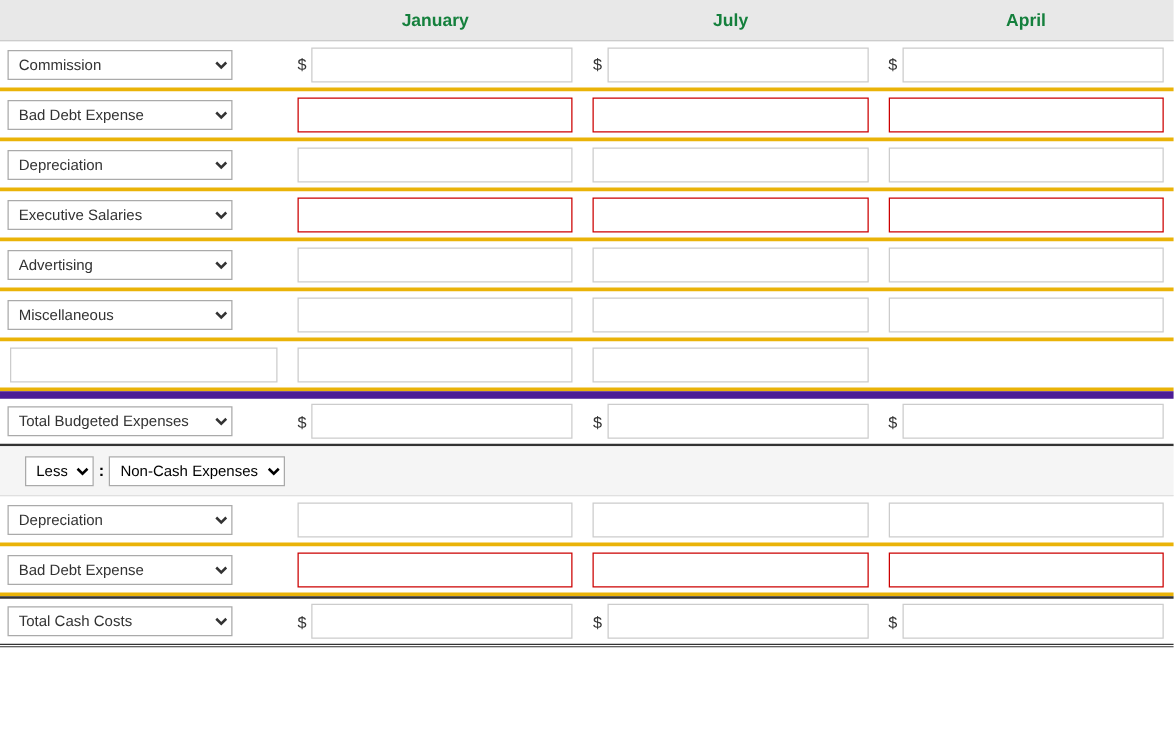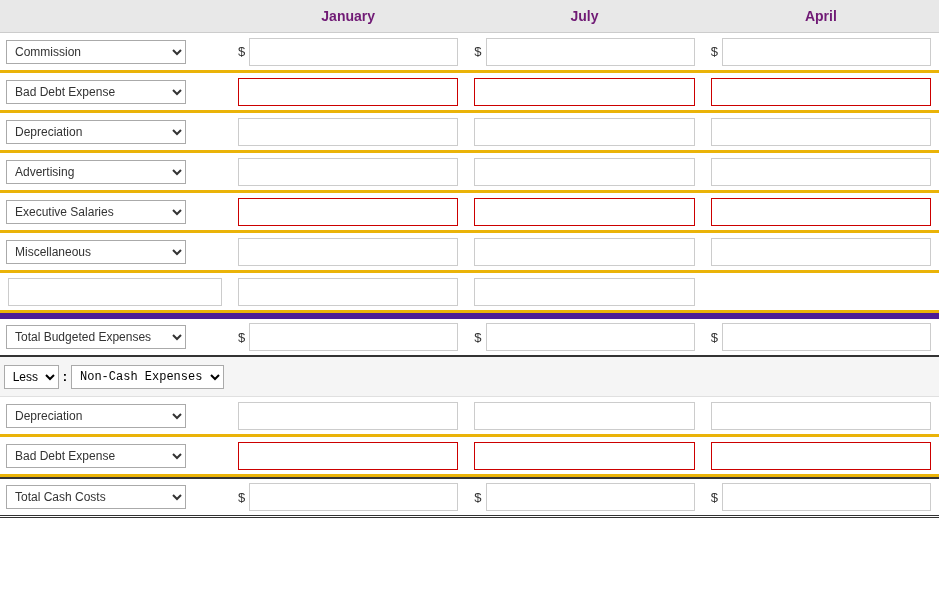--- a/index.html
+++ b/index.html
@@ -21,21 +21,21 @@
       grid-template-columns: 230px 1fr 1fr 1fr;
       background: #e8e8e8;
       border-bottom: 1px solid #ccc;
       padding: 8px 0;
     }
 
     .header-cell {
       text-align: center;
       font-weight: bold;
       font-size: 14px;
-      color: #701a75;
+      color: #15803d;
     }
 
     .header-cell:first-child {
       text-align: left;
     }
 
     .data-row {
       display: grid;
       grid-template-columns: 230px 1fr 1fr 1fr;
       border-bottom: 3px solid #eab308;
@@ -72,38 +72,36 @@
       align-items: center;
       min-height: 40px;
       background: #f5f5f5;
       border-bottom: 1px solid #e0e0e0;
     }
 
     .less-label-cell {
       display: flex;
       align-items: center;
       gap: 4px;
-      padding: 4px 6px;
-      justify-content: flex-end;
+      padding: 4px 20px;
     }
 
     .less-label-cell select {
       border: 1px solid #aaa;
       background: #fff;
       font-size: 12px;
       padding: 3px 4px;
     }
 
     .less-label-cell select.less-select {
       width: 55px;
     }
 
     .less-label-cell select.noncash-select {
       width: 175px;
-      font-family: Liberation Mono, monospace;
     }
 
     .less-label-cell .colon {
       font-weight: bold;
       font-size: 13px;
     }
 
     .value-cell {
       display: flex;
       align-items: center;
@@ -195,48 +193,48 @@
       <input class="input-field" type="text" value="" style="">
     </div>
     <div class="value-cell">
       <input class="input-field" type="text" value="" style="">
     </div>
   </div>
 
   <div class="data-row">
     <div class="label-cell">
       <select>
+        <option>Executive Salaries</option>
+      </select>
+    </div>
+    <div class="value-cell">
+      <input class="input-field red-border" type="text" value="" style="">
+    </div>
+    <div class="value-cell">
+      <input class="input-field red-border" type="text" value="" style="">
+    </div>
+    <div class="value-cell">
+      <input class="input-field red-border" type="text" value="" style="">
+    </div>
+  </div>
+
+  <div class="data-row">
+    <div class="label-cell">
+      <select>
         <option>Advertising</option>
       </select>
     </div>
     <div class="value-cell">
       <input class="input-field" type="text" value="" style="">
     </div>
     <div class="value-cell">
       <input class="input-field" type="text" value="" style="">
     </div>
     <div class="value-cell">
       <input class="input-field" type="text" value="" style="">
-    </div>
-  </div>
-
-  <div class="data-row">
-    <div class="label-cell">
-      <select>
-        <option>Executive Salaries</option>
-      </select>
-    </div>
-    <div class="value-cell">
-      <input class="input-field red-border" type="text" value="" style="">
-    </div>
-    <div class="value-cell">
-      <input class="input-field red-border" type="text" value="" style="">
-    </div>
-    <div class="value-cell">
-      <input class="input-field red-border" type="text" value="" style="">
     </div>
   </div>
 
   <div class="data-row">
     <div class="label-cell">
       <select>
         <option>Miscellaneous</option>
       </select>
     </div>
     <div class="value-cell">

